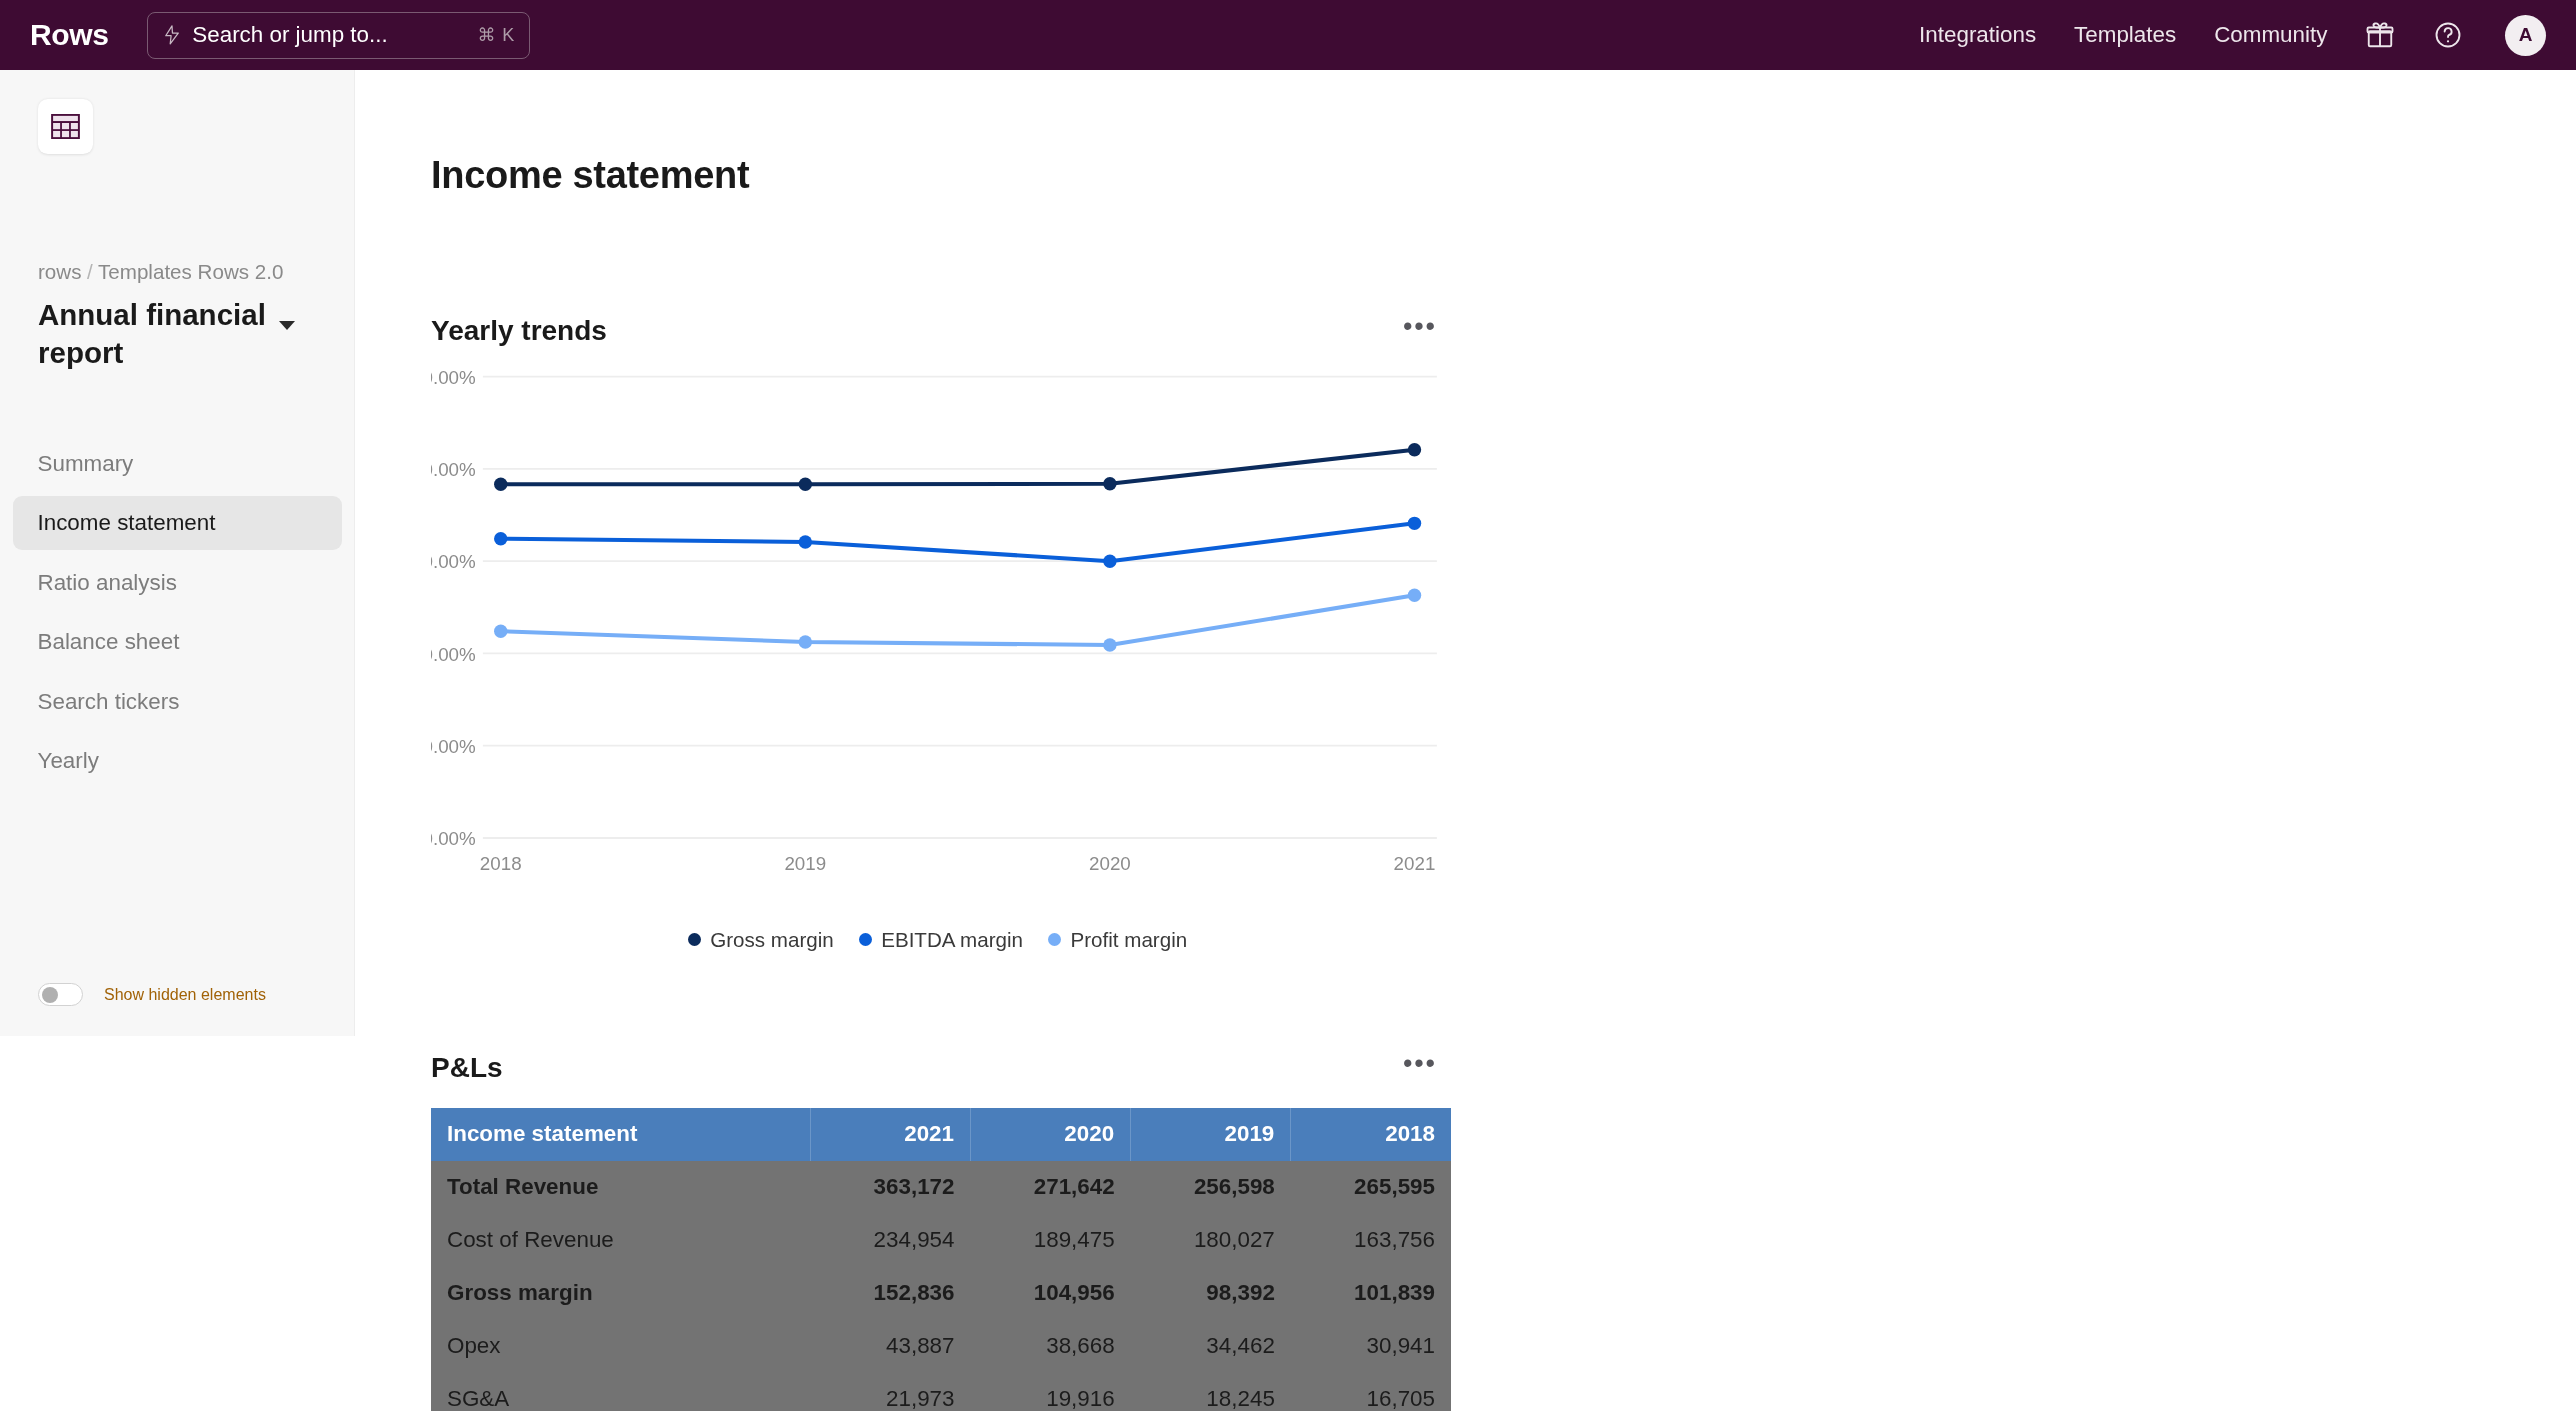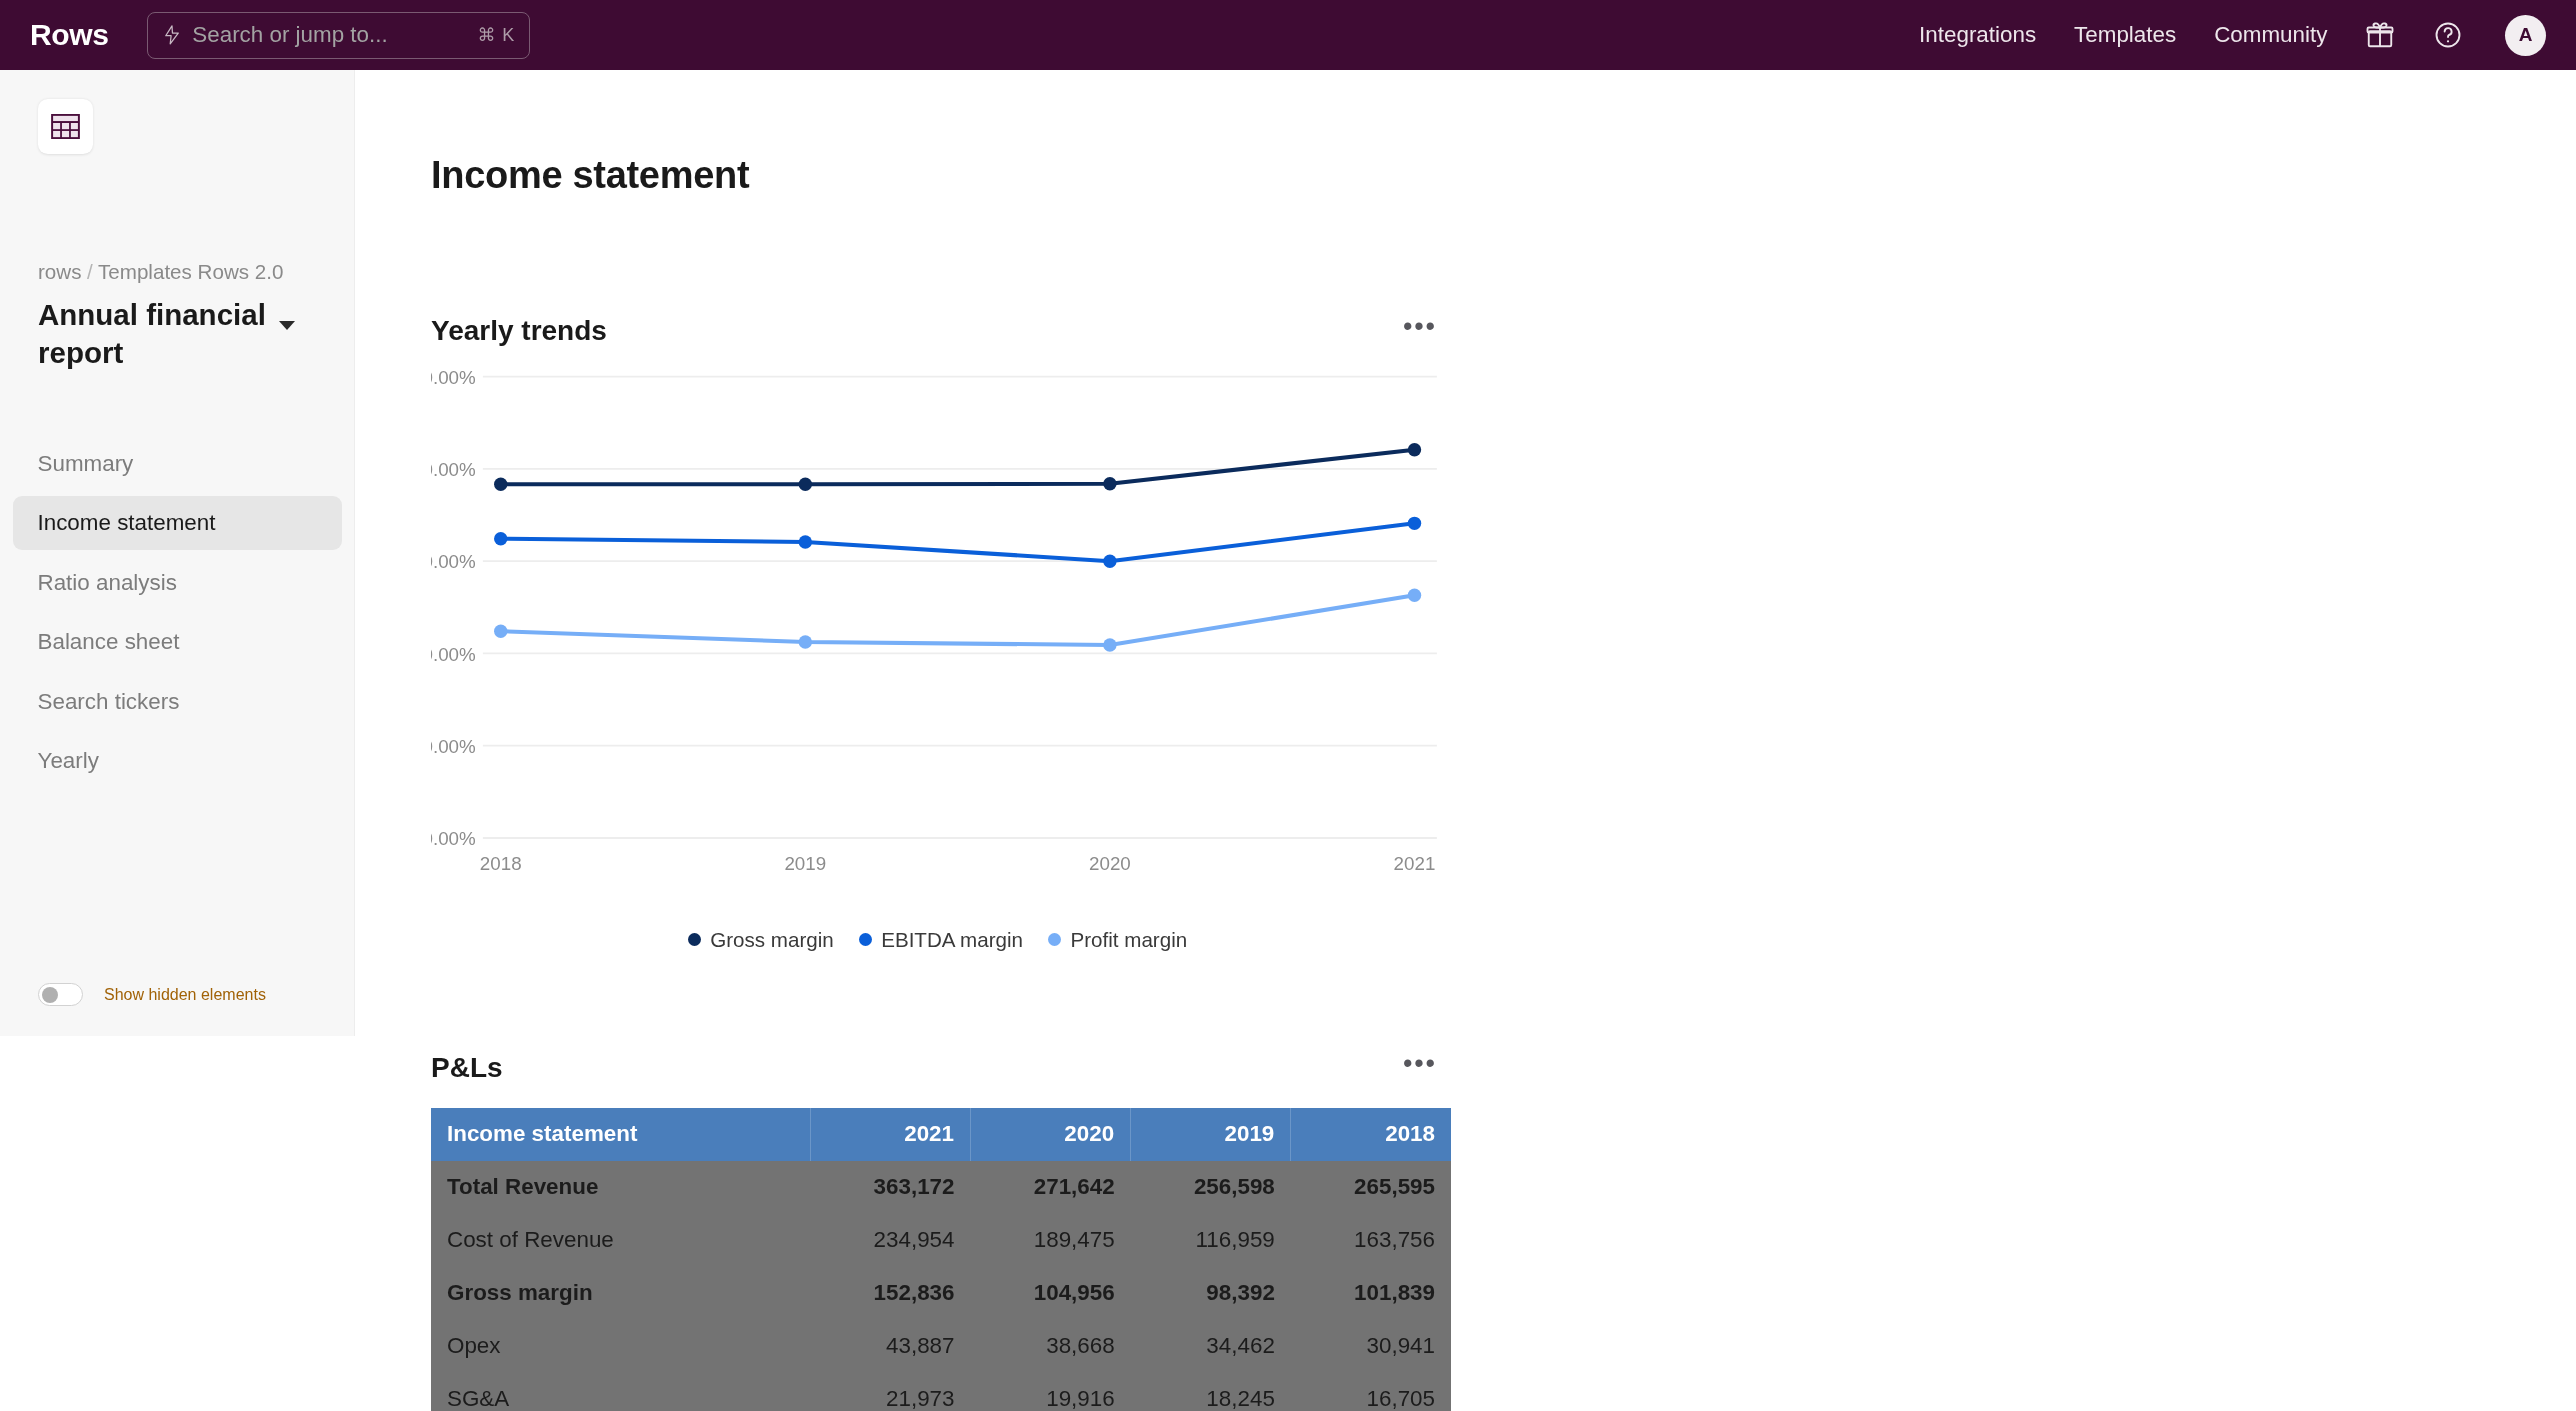--- a/index.html
+++ b/index.html
@@ -29,21 +29,21 @@
     width: 383px; height: 47px;
     border: 0.9px solid #7A5A72;
     border-radius: 8px;
     display: flex; align-items: center;
     padding: 0 14.3px;
     cursor: text;
   }
   .search-icon { width: 18px; height: 19.7px; flex: 0 0 auto; margin-right: 11.6px; }
   .search-placeholder {
     flex: 1 1 auto;
-    font-size: 22.4px; color: #a3a3a3;
+    font-size: 22.4px; color: #ffffff;
     white-space: nowrap;
   }
   .search-kbd {
     font-size: 18px; color: #AD9CA8; letter-spacing: 0.9px;
     white-space: nowrap;
   }
   .topnav {
     margin-left: auto;
     display: flex; align-items: center;
     gap: 38px;
@@ -409,21 +409,21 @@
             <td class="c-label">Total Revenue</td>
             <td class="c-num">363,172</td>
             <td class="c-num">271,642</td>
             <td class="c-num">256,598</td>
             <td class="c-num">265,595</td>
           </tr>
           <tr>
             <td class="c-label">Cost of Revenue</td>
             <td class="c-num">234,954</td>
             <td class="c-num">189,475</td>
-            <td class="c-num">116,959</td>
+            <td class="c-num">180,027</td>
             <td class="c-num">163,756</td>
           </tr>
           <tr class="bold">
             <td class="c-label">Gross margin</td>
             <td class="c-num">152,836</td>
             <td class="c-num">104,956</td>
             <td class="c-num">98,392</td>
             <td class="c-num">101,839</td>
           </tr>
           <tr>

